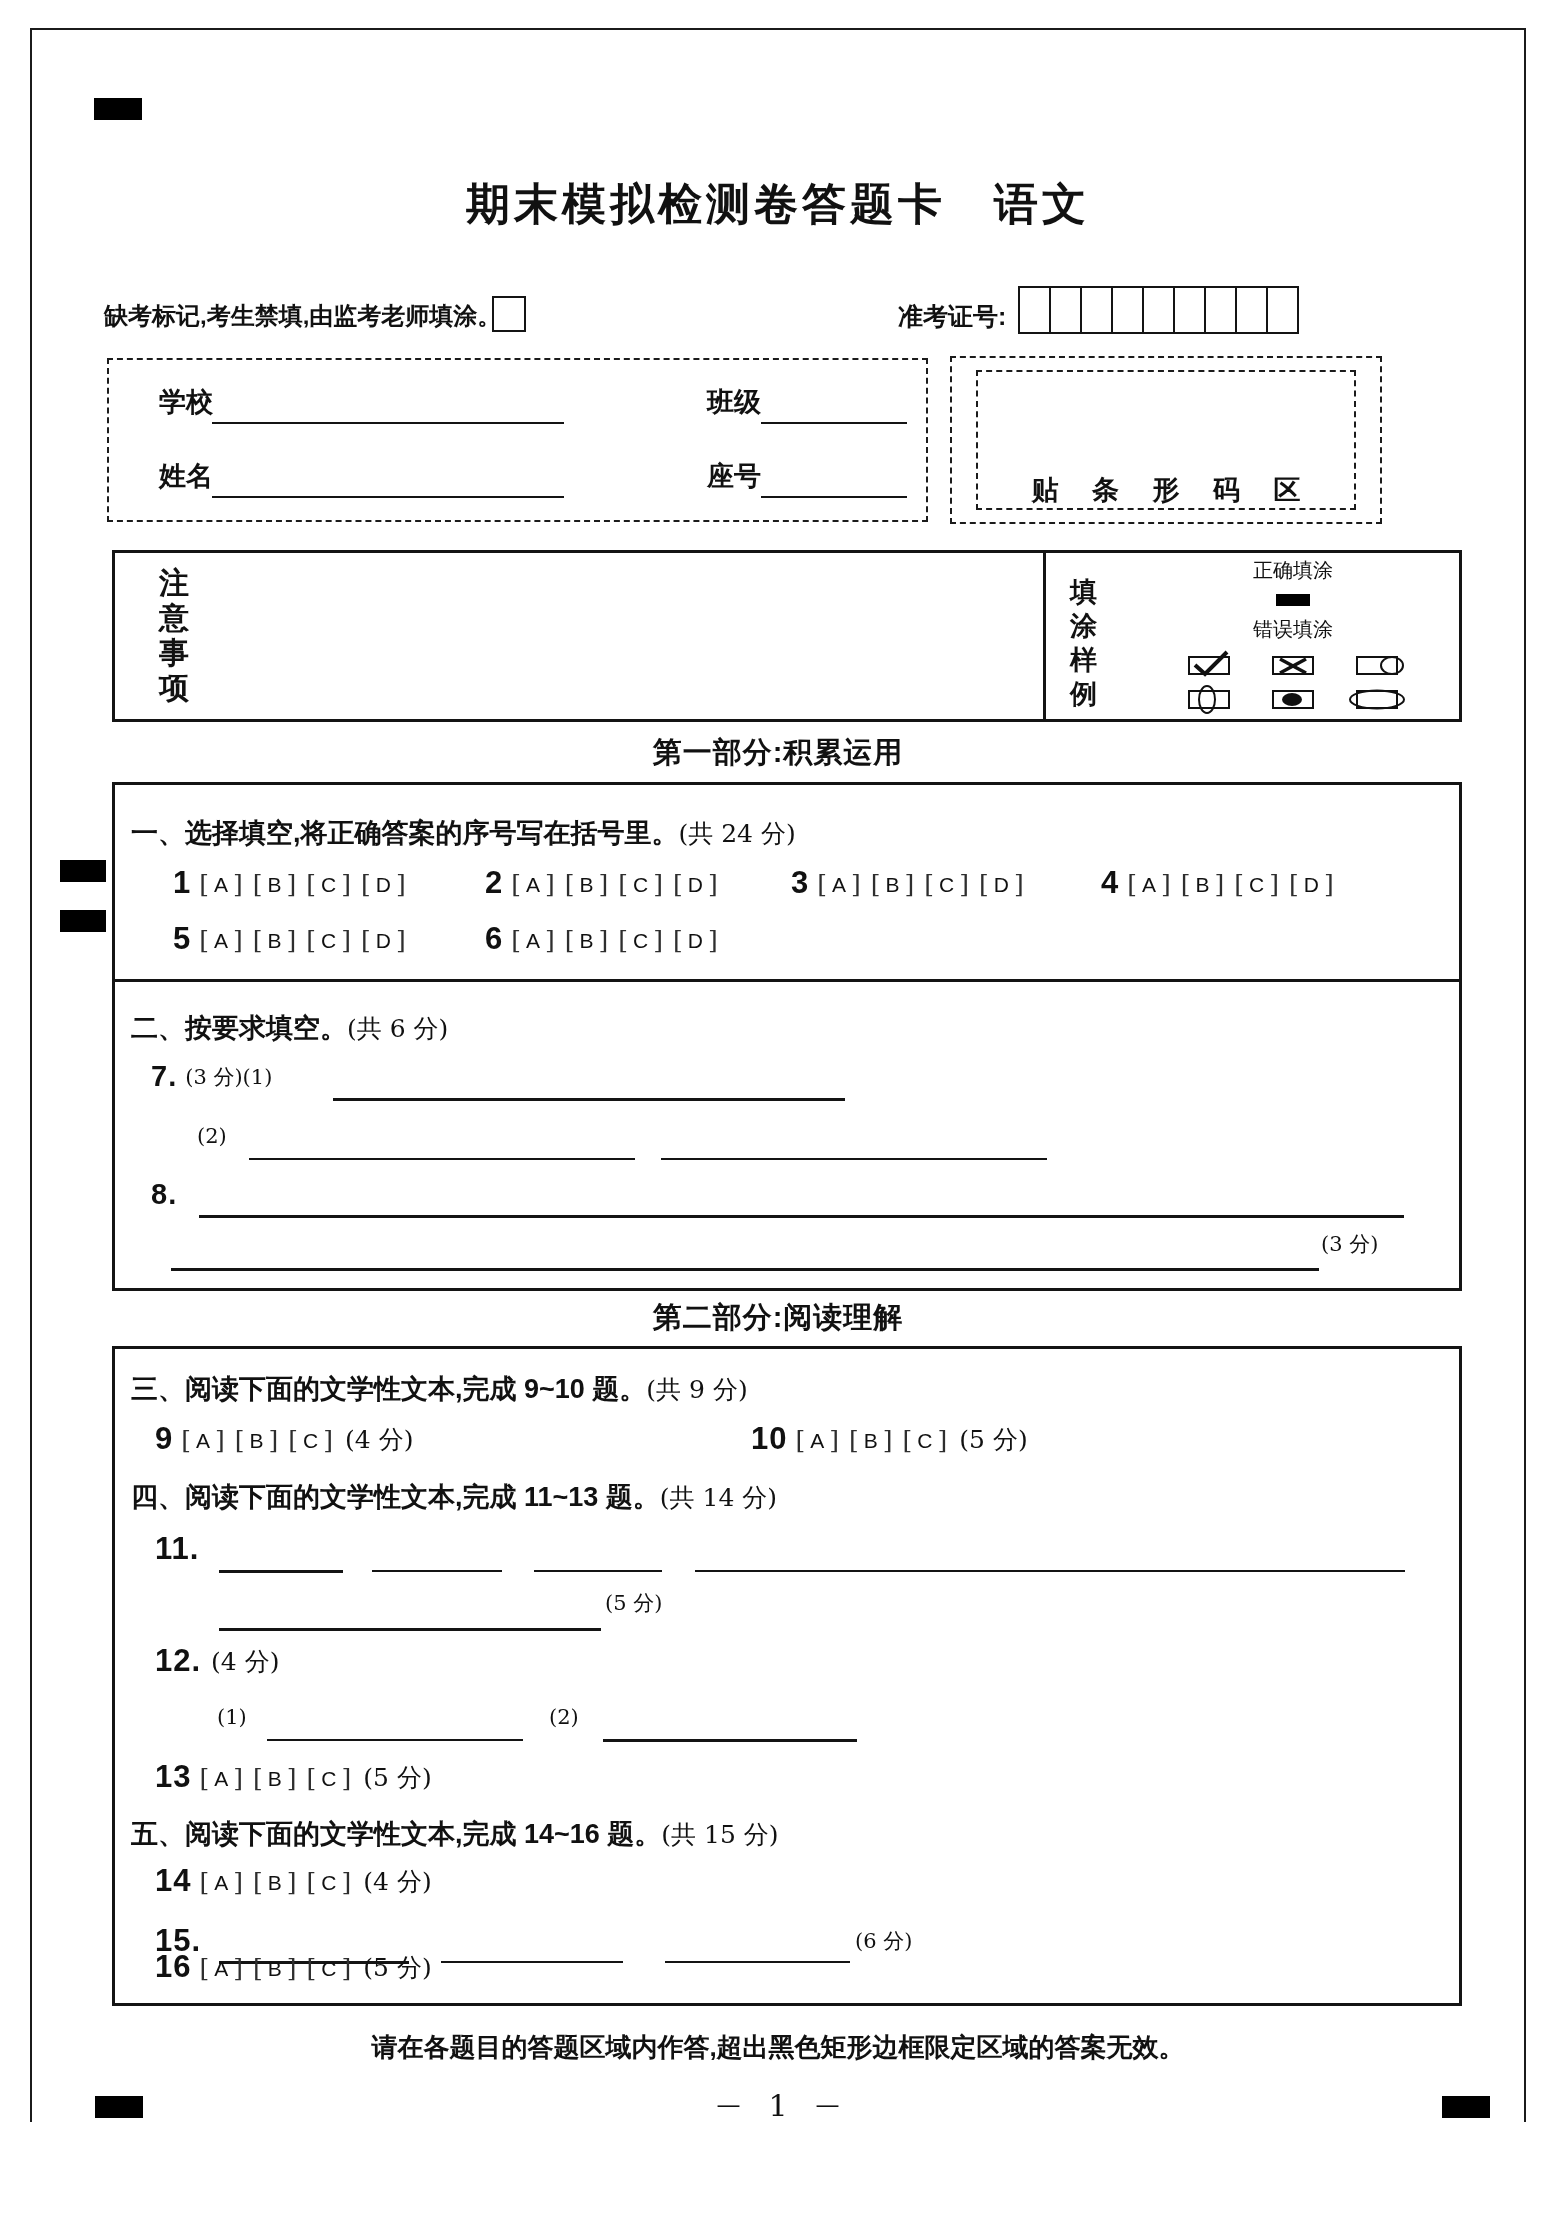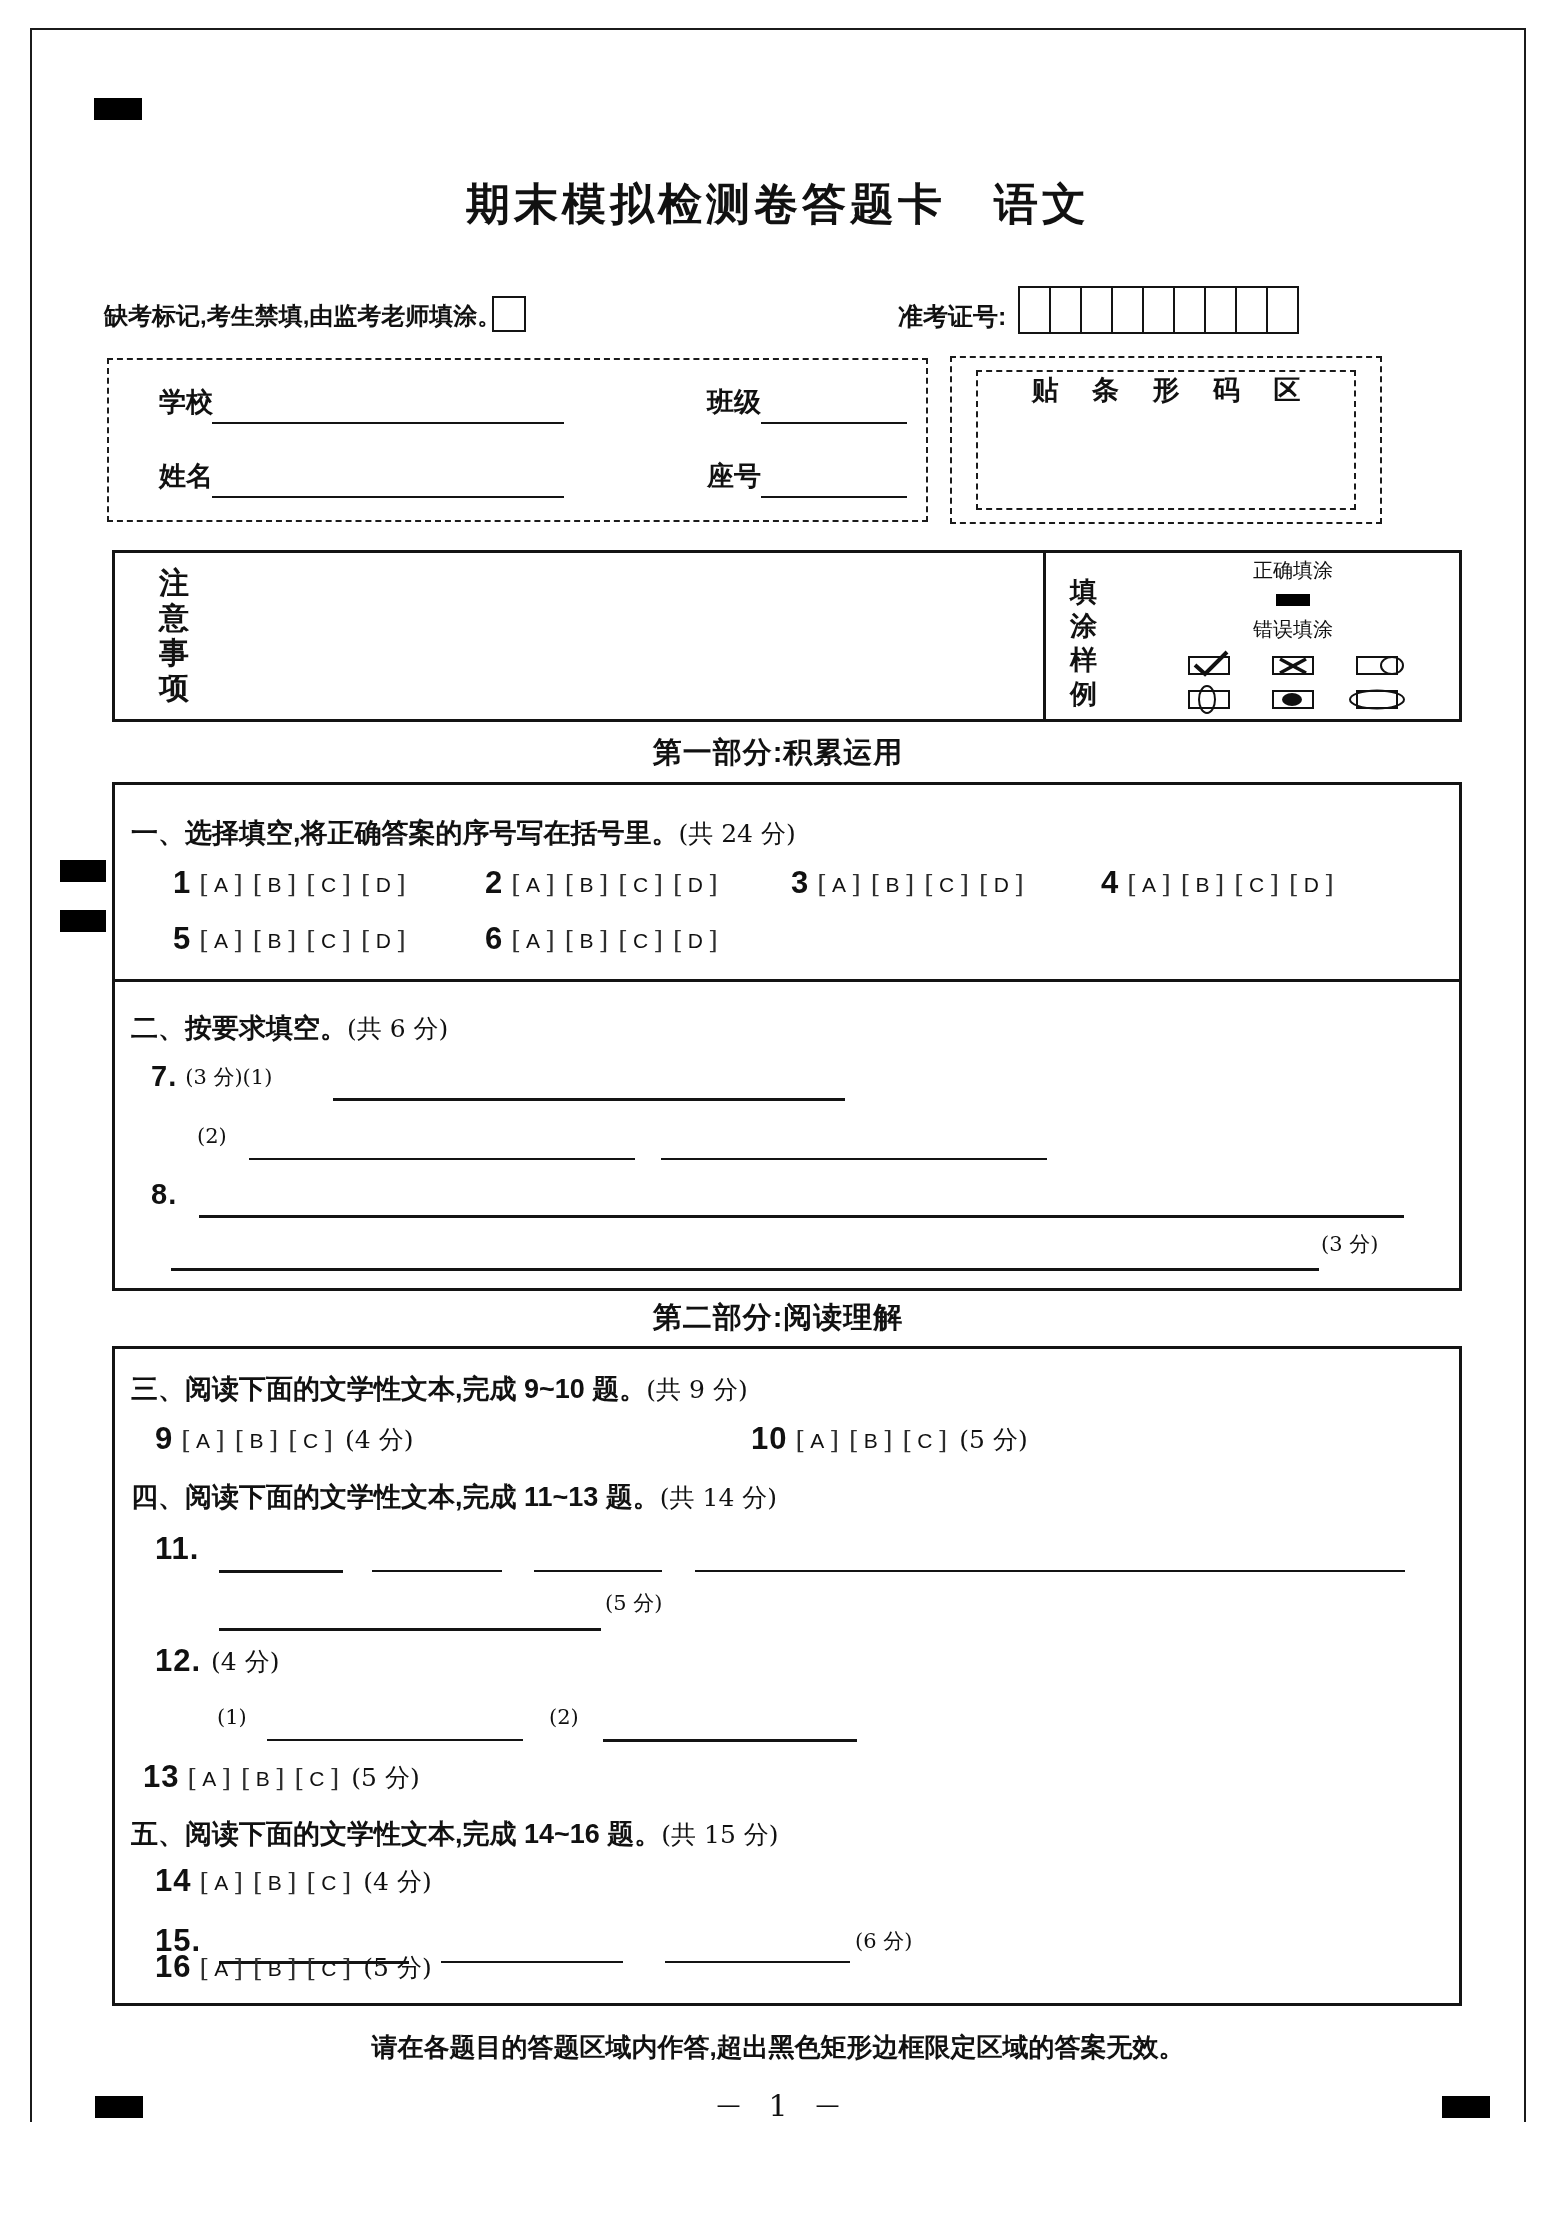--- a/index.html
+++ b/index.html
@@ -81,21 +81,21 @@
     <div class="line" style="left:103px;top:62px;width:352px;"></div>
     <span class="abs lbl" style="left:598px;top:24px;">班级</span>
     <div class="line" style="left:652px;top:62px;width:146px;"></div>
     <span class="abs lbl" style="left:50px;top:98px;">姓名</span>
     <div class="line" style="left:103px;top:136px;width:352px;"></div>
     <span class="abs lbl" style="left:598px;top:98px;">座号</span>
     <div class="line" style="left:652px;top:136px;width:146px;"></div>
   </div>
 
   <div class="dashed" style="left:950px;top:356px;width:428px;height:164px;">
-    <div class="dashed" style="left:24px;top:12px;right:24px;bottom:12px;border-width:2px;display:flex;align-items:flex-start;justify-content:center;">
+    <div class="dashed" style="left:24px;top:12px;right:24px;bottom:12px;border-width:2px;display:flex;align-items:flex-end;justify-content:center;">
       <span style="font-size:27px;font-weight:bold;word-spacing:26px;">贴 条 形 码 区</span>
     </div>
   </div>
 
   <div class="solidbox" style="left:112px;top:550px;width:1344px;height:166px;">
     <div class="vtext ntitle" style="left:44px;top:12px;">
       <span>注</span>
         <span>意</span>
         <span>事</span>
         <span>项</span>
@@ -263,21 +263,21 @@
     <span class="abs sub" style="left:490px;top:240px;">(5 分)</span>
     <div class="line thick" style="left:104px;top:279px;width:382px;"></div>
     <div class="q abs" style="left:40px;top:294px;align-items:center;">
       <span class="qnum">12.</span>
       <span class="score qscore">(4 分)</span>
     </div>
     <span class="abs sub" style="left:102px;top:356px;">(1)</span>
     <div class="line" style="left:152px;top:390px;width:256px;"></div>
     <span class="abs sub" style="left:434px;top:356px;">(2)</span>
     <div class="line thick" style="left:488px;top:390px;width:254px;"></div>
-    <div class="q abs" style="left:28px;top:410px;">
+    <div class="q abs" style="left:40px;top:410px;">
       <span class="qnum">13</span>
       <span class="opts">
           <span class="opt"><span class="br">[</span><span class="ltr">A</span><span class="br">]</span></span>
           <span class="opt"><span class="br">[</span><span class="ltr">B</span><span class="br">]</span></span>
           <span class="opt"><span class="br">[</span><span class="ltr">C</span><span class="br">]</span></span>
         </span>
       <span class="score qscore">(5 分)</span>
     </div>
     <div class="abs sectitle" style="left:16px;top:467px;">
       <span>五、阅读下面的文学性文本,完成 14~16 题。</span><span class="score">(共 15 分)</span>

